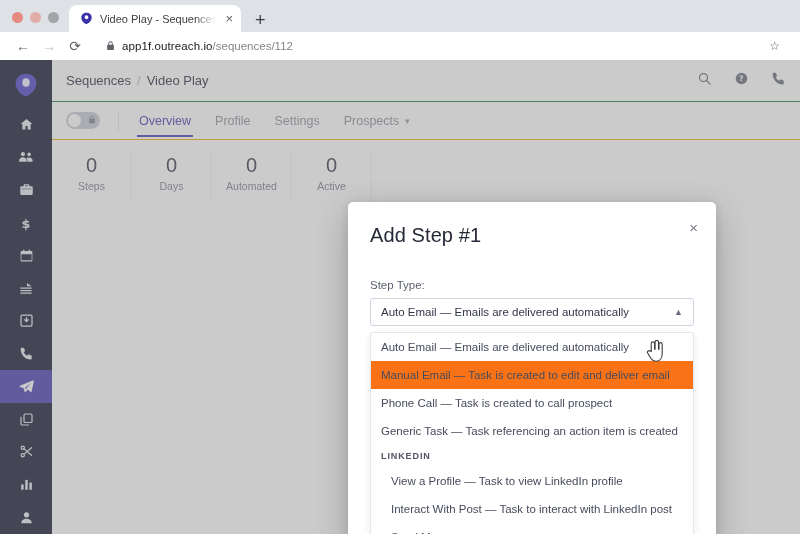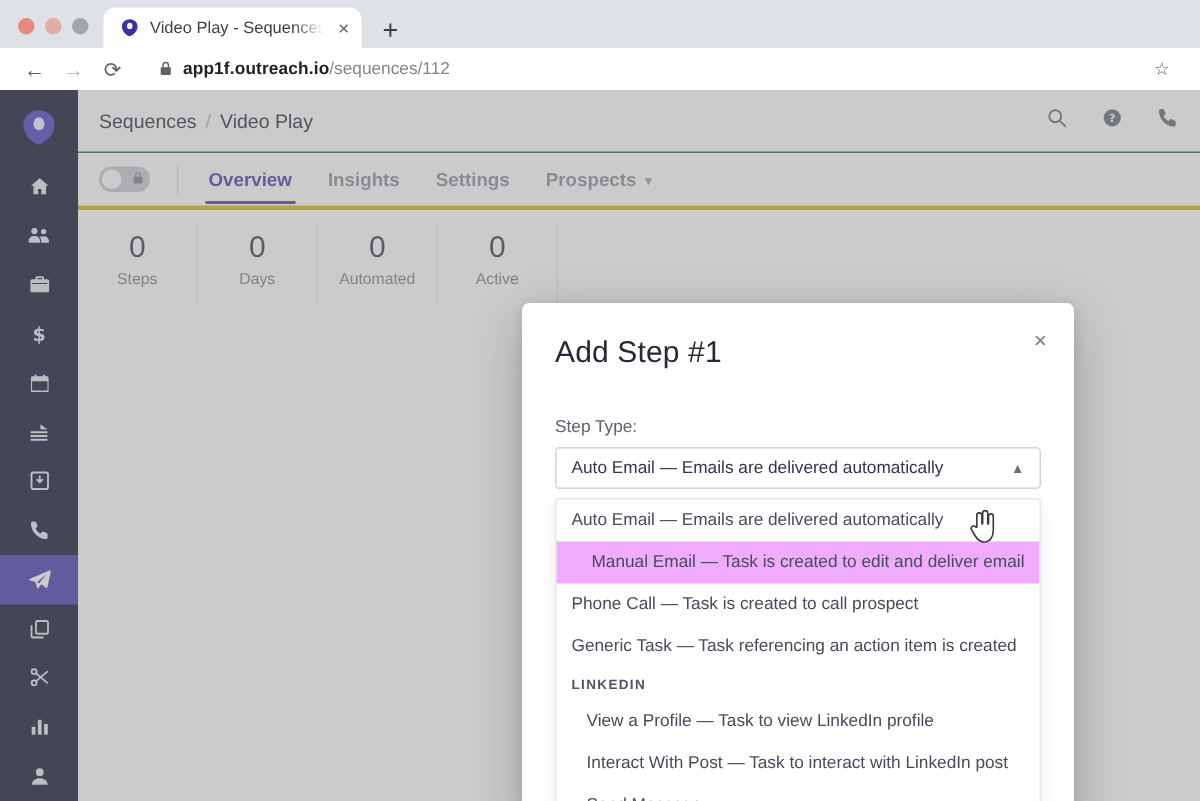--- a/index.html
+++ b/index.html
@@ -71,21 +71,21 @@
   }
   .navbtn.dim { color: #bdc1c6; }
   .omnibox {
     flex: 1; height: 22px;
     display: flex; align-items: center;
     gap: 7px; padding: 0 10px;
     margin-left: 8px;
     font-size: 11.5px;
   }
   .lock { font-size: 9px; color: #5f6368; }
-  .url-host { color: #202124; font-weight: 700; letter-spacing: .1px; }
+  .url-host { color: #202124; font-weight: 400; letter-spacing: .1px; }
   .url-path { color: #80868b; }
   .star { margin-left: auto; color: #5f6368; font-size: 12px; }
 
   
   .app {
     position: absolute; top: 60px; left: 0;
     width: 800px; height: 474px;
     background: #f7f7f9;
     overflow: hidden;
   }
@@ -135,22 +135,21 @@
   .breadcrumb { font-size: 13px; color: #2d3142; display: flex; align-items: center; gap: 6px; }
   .bc-sep { color: #b4b8c4; }
   .bc-cur { color: #2d3142; }
   .topbar-icons { margin-left: auto; display: flex; align-items: center; gap: 22px; color: #6a6f7e; }
 
   .tabsrow {
     height: 38px;
     display: flex; align-items: center;
     padding: 0 14px;
     gap: 4px;
-    border-bottom: 3px solid #eab308;
-    font-weight: bold;
+    border-bottom: 1px solid #eab308;
   }
   .toggle {
     width: 34px; height: 17px;
     border-radius: 9px;
     background: #c9ccd4;
     display: flex; align-items: center;
     padding: 2px; position: relative;
     margin-right: 14px;
   }
   .toggle-knob { width: 13px; height: 13px; border-radius: 50%; background: #fff; }
@@ -216,21 +215,21 @@
     height: 214px;
     overflow: hidden;
   }
   .opt {
     height: 28px;
     display: flex; align-items: center;
     padding: 0 10px;
     font-size: 11.5px; color: #474b5c;
     white-space: nowrap;
   }
-  .opt.hover { background: #f0abfc; justify-content: flex-end; }
+  .opt.hover { background: #f97316; }
   .opt.indent { padding-left: 20px; }
   .group-label {
     height: 22px;
     display: flex; align-items: center;
     padding: 0 10px;
     font-size: 9px; font-weight: 700;
     letter-spacing: .9px;
     color: #4f5364;
   }
 
@@ -431,21 +430,21 @@
             <svg width="8" height="9" viewBox="0 0 12 14">
                 <path d="M3 6V4.2A3 3 0 0 1 9 4.2V6h.6c.5 0 .9.4.9.9v5.2c0 .5-.4.9-.9.9H2.4a.9.9 0 0 1-.9-.9V6.9c0-.5.4-.9.9-.9H3zm1.3 0h3.4V4.2a1.7 1.7 0 1 0-3.4 0V6z" fill="#82868f"></path>
               </svg>
           </span>
         </div>
         <div class="vdiv"></div>
         <div class="ptab active">
           <span>Overview</span>
         </div>
         <div class="ptab">
-          <span>Insights</span>
+          <span>Profile</span>
         </div>
         <div class="ptab">
           <span>Settings</span>
         </div>
         <div class="ptab">
           <span>Prospects</span>
           <span class="chev-sm">▼</span>
         </div>
       </div>
 

